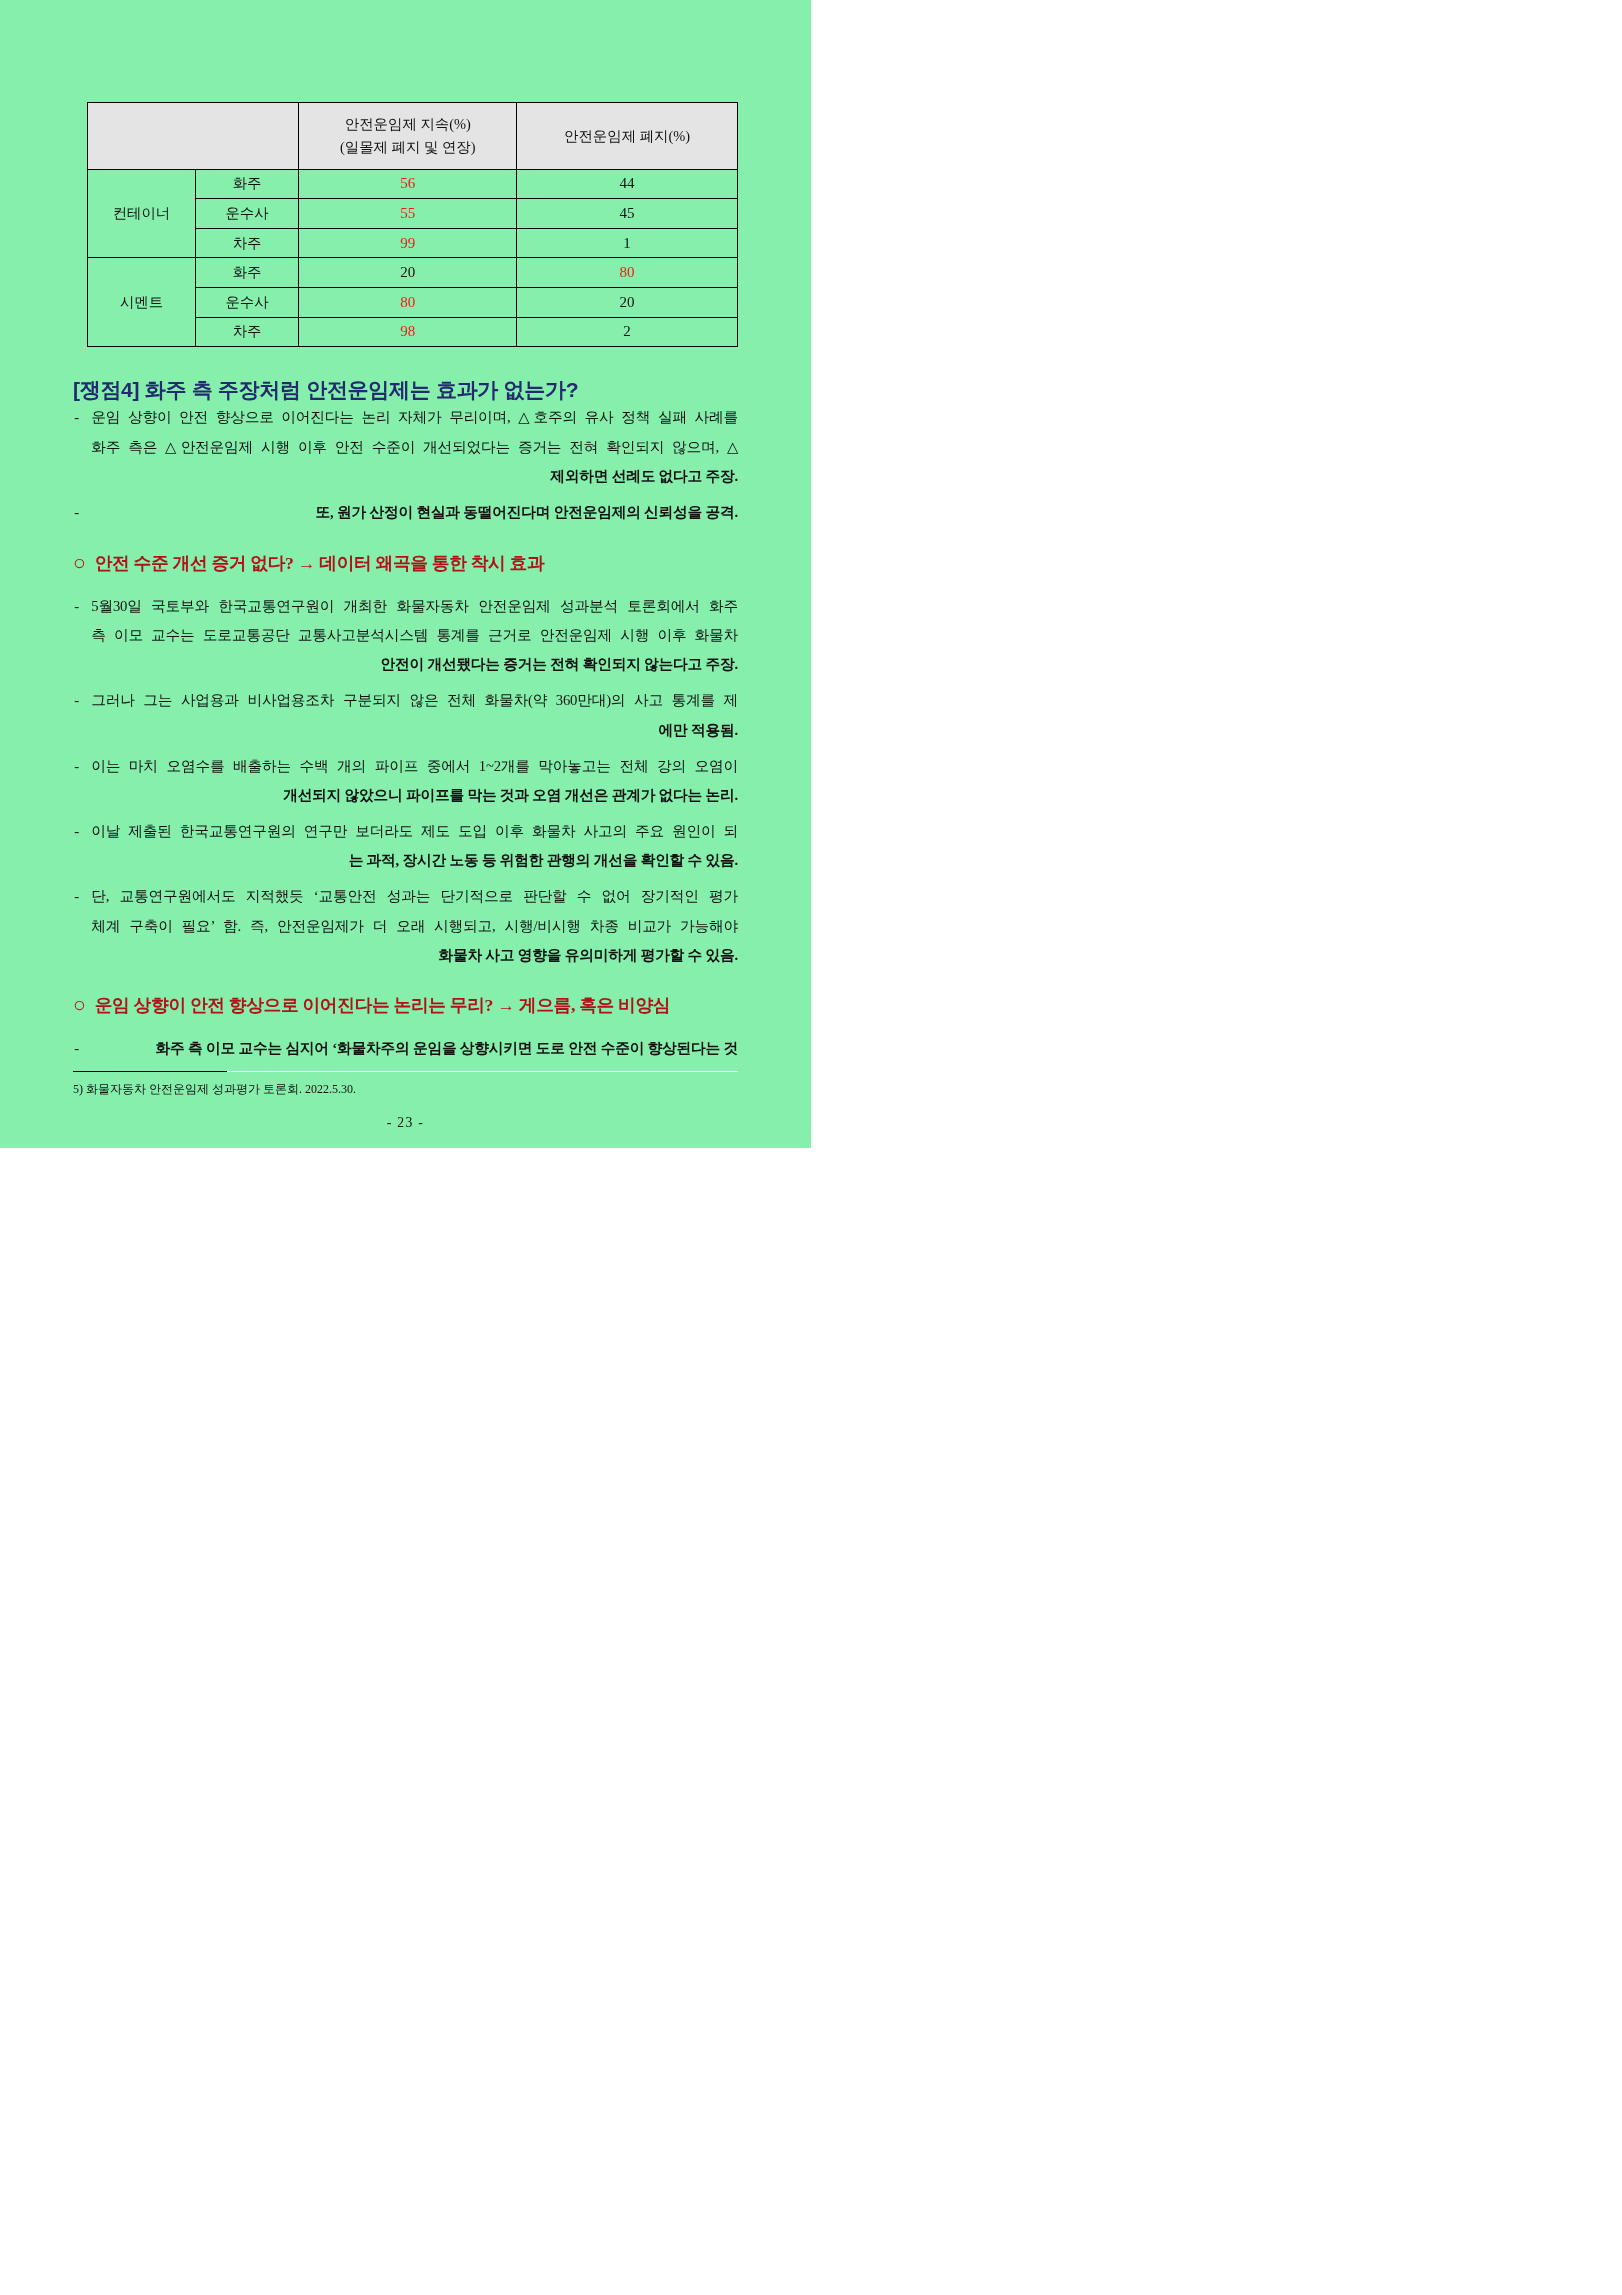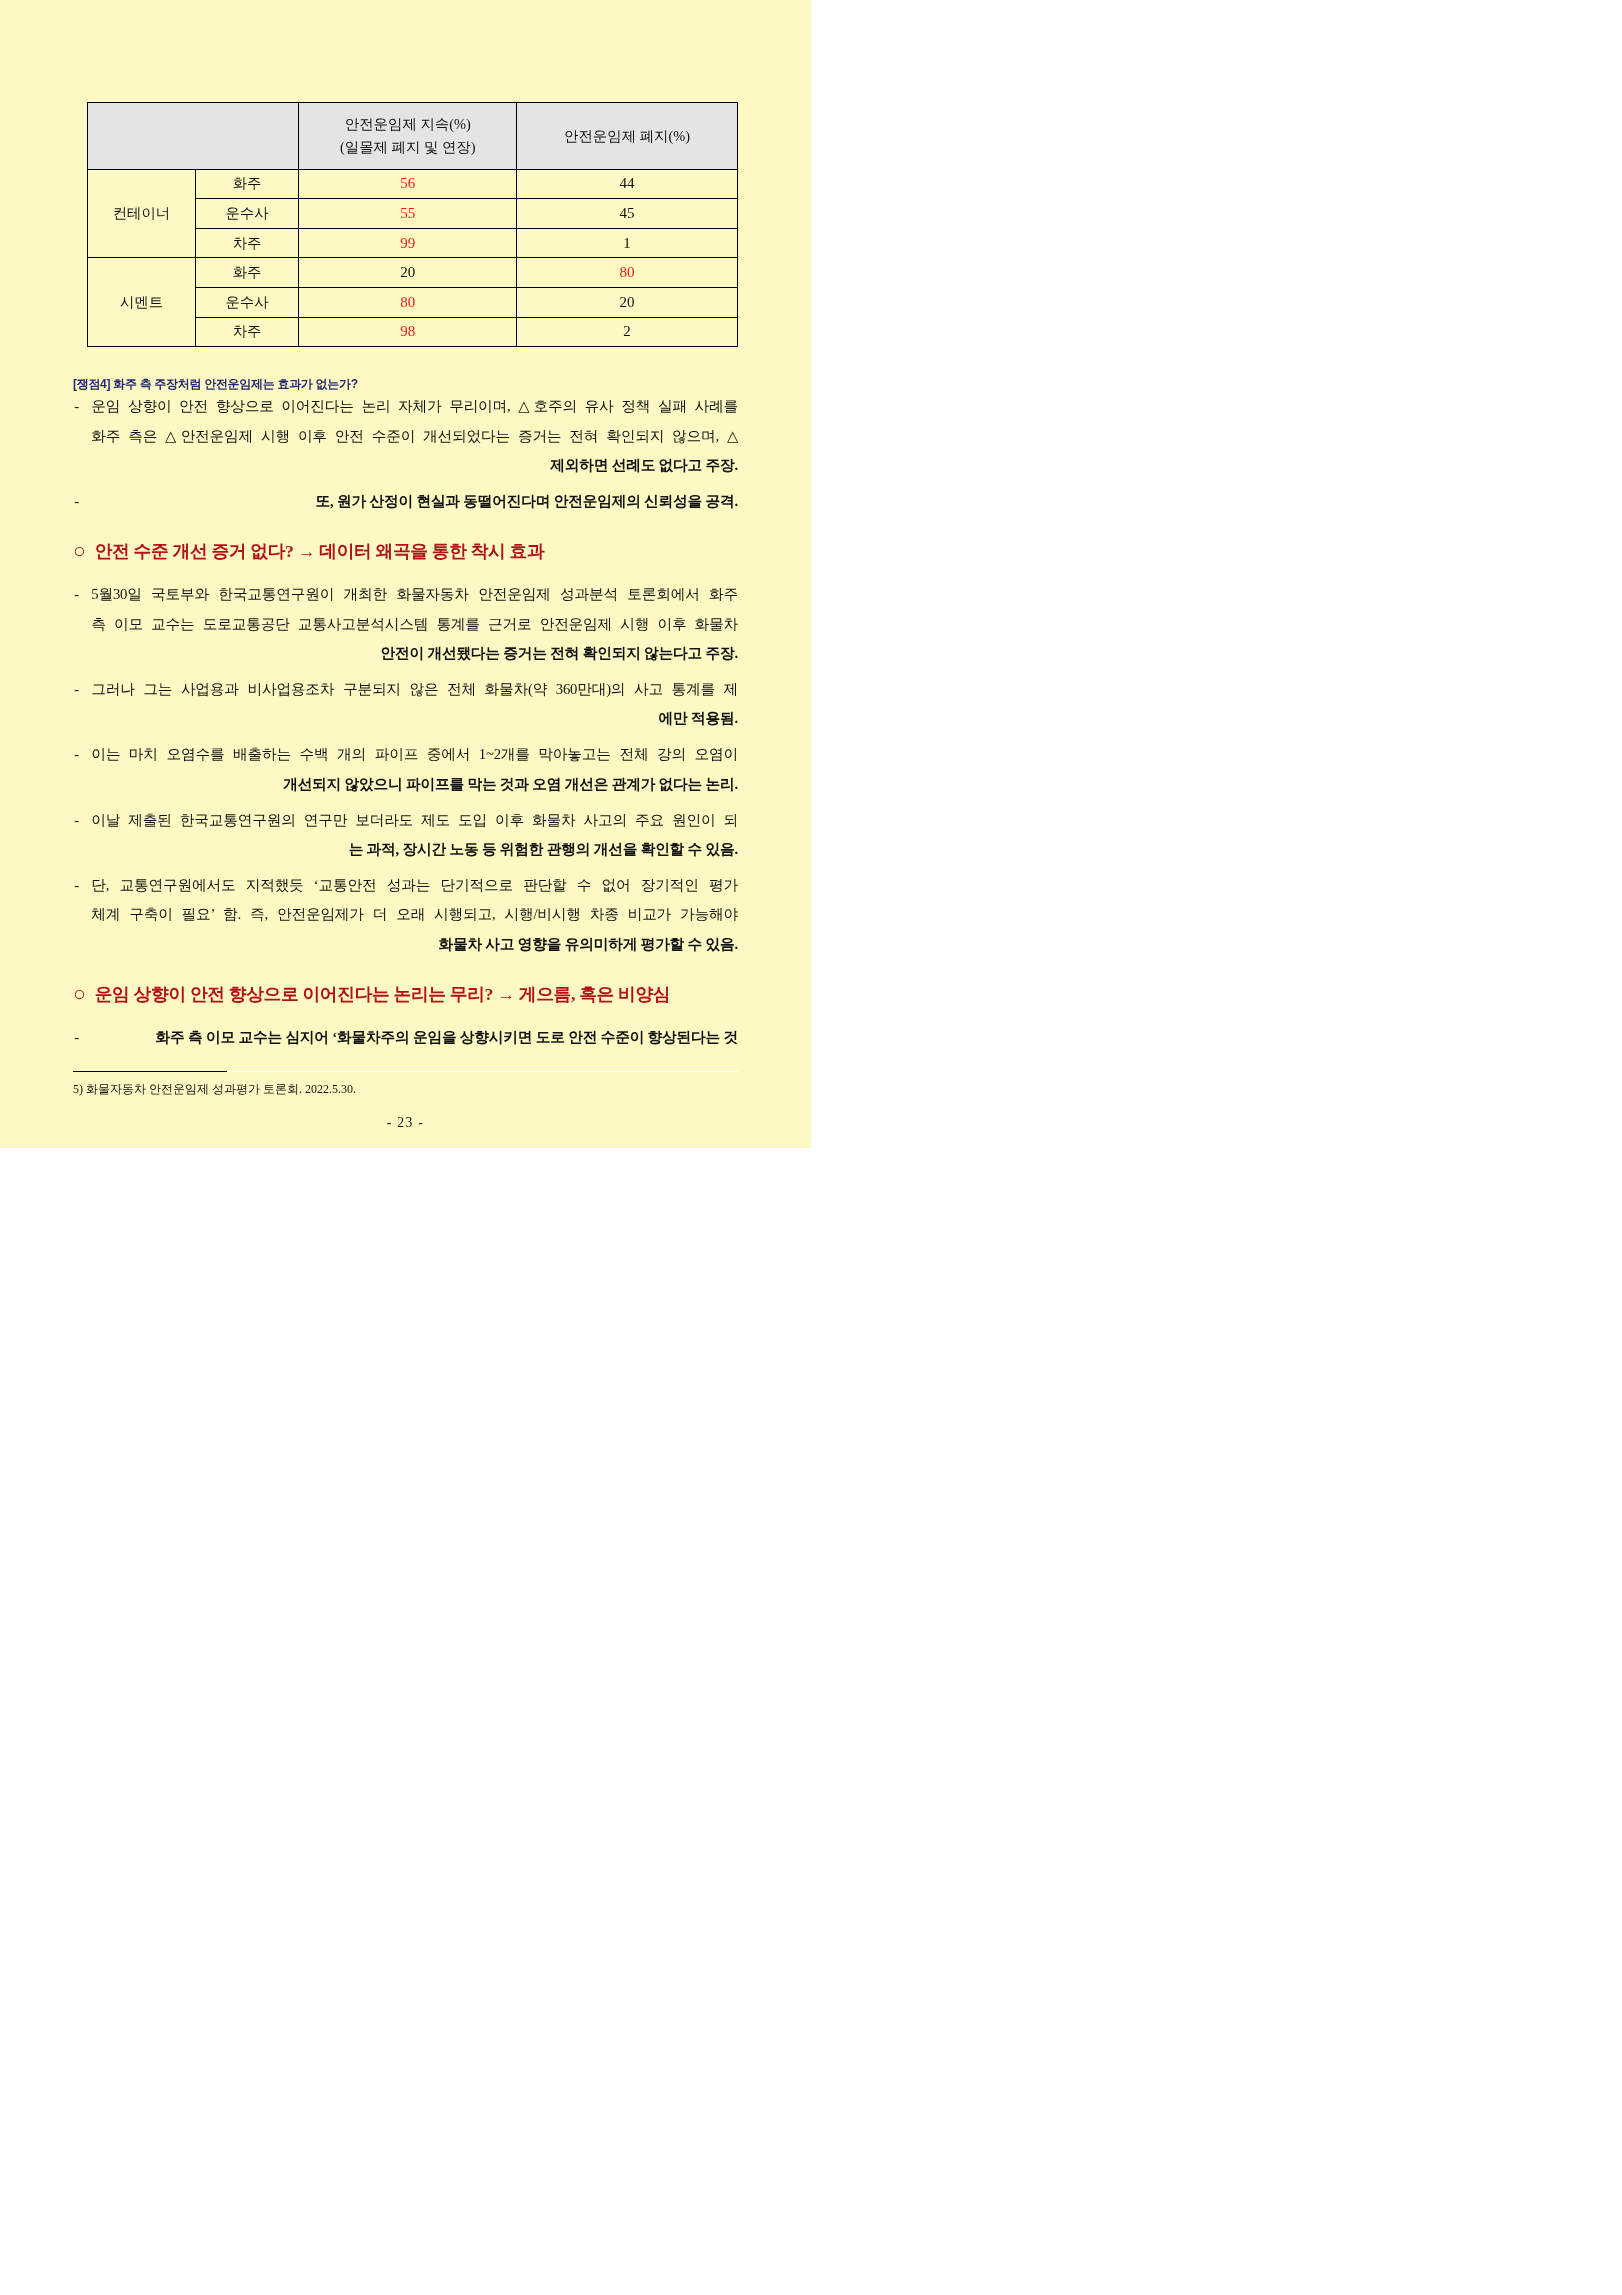--- a/index.html
+++ b/index.html
@@ -1,20 +1,20 @@
 <!DOCTYPE html>
 <html lang="ko" style="font-size:10.5px"><head>
 <meta charset="utf-8">
 <style>
   html, body { margin: 0; padding: 0; background: #ffffff; }
   .page {
     position: relative;
     width: 811px;
     height: 1148px;
-    background: #fef9c3;
+    background: #86efac;
     font-family: "Liberation Serif", "DejaVu Serif", serif;
     color: #111111;
     overflow: hidden;
   }
   .doc { padding: 102px 73px 0 73px; }
 
   
   table.survey {
     border-collapse: collapse;
     width: calc(100% - 14.4px);
@@ -39,21 +39,21 @@
   .survey tbody td { height: 26px; }
   .survey tr.group-start td { border-top: 1.3px solid #000; }
   .survey td.num { font-size: 15px; }
   .survey td.red { color: #ee1b1b; }
 
   
   .section-title {
     margin-top: 30px;
     font-family: "Liberation Sans", "DejaVu Sans", sans-serif;
     font-weight: bold;
-    font-size: 12px;
+    font-size: 21px;
     line-height: 1.25;
     color: #232a70;
     letter-spacing: -0.3px;
   }
   .subhead {
     margin: 22px 0 14.4px 0;
     font-weight: bold;
     font-size: 17.7px;
     line-height: 1.3;
     color: #b01218;

